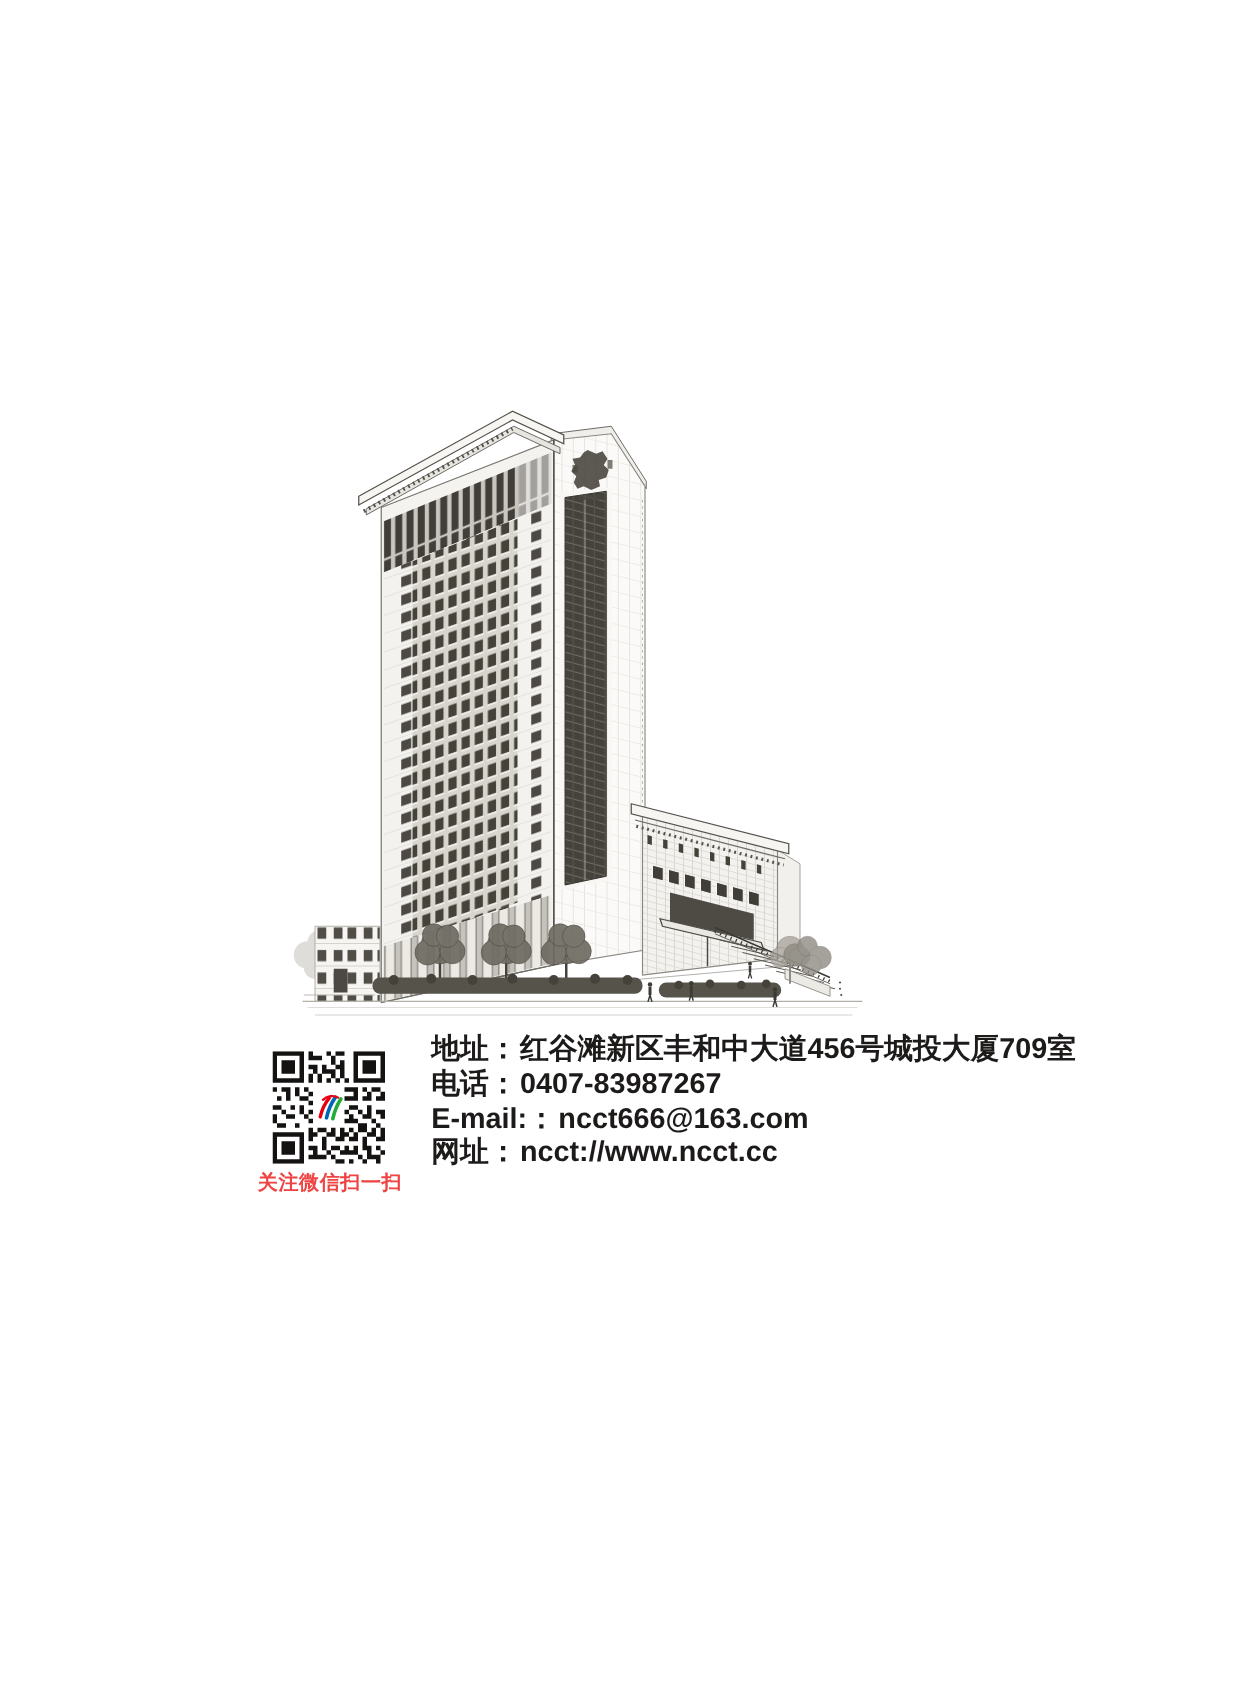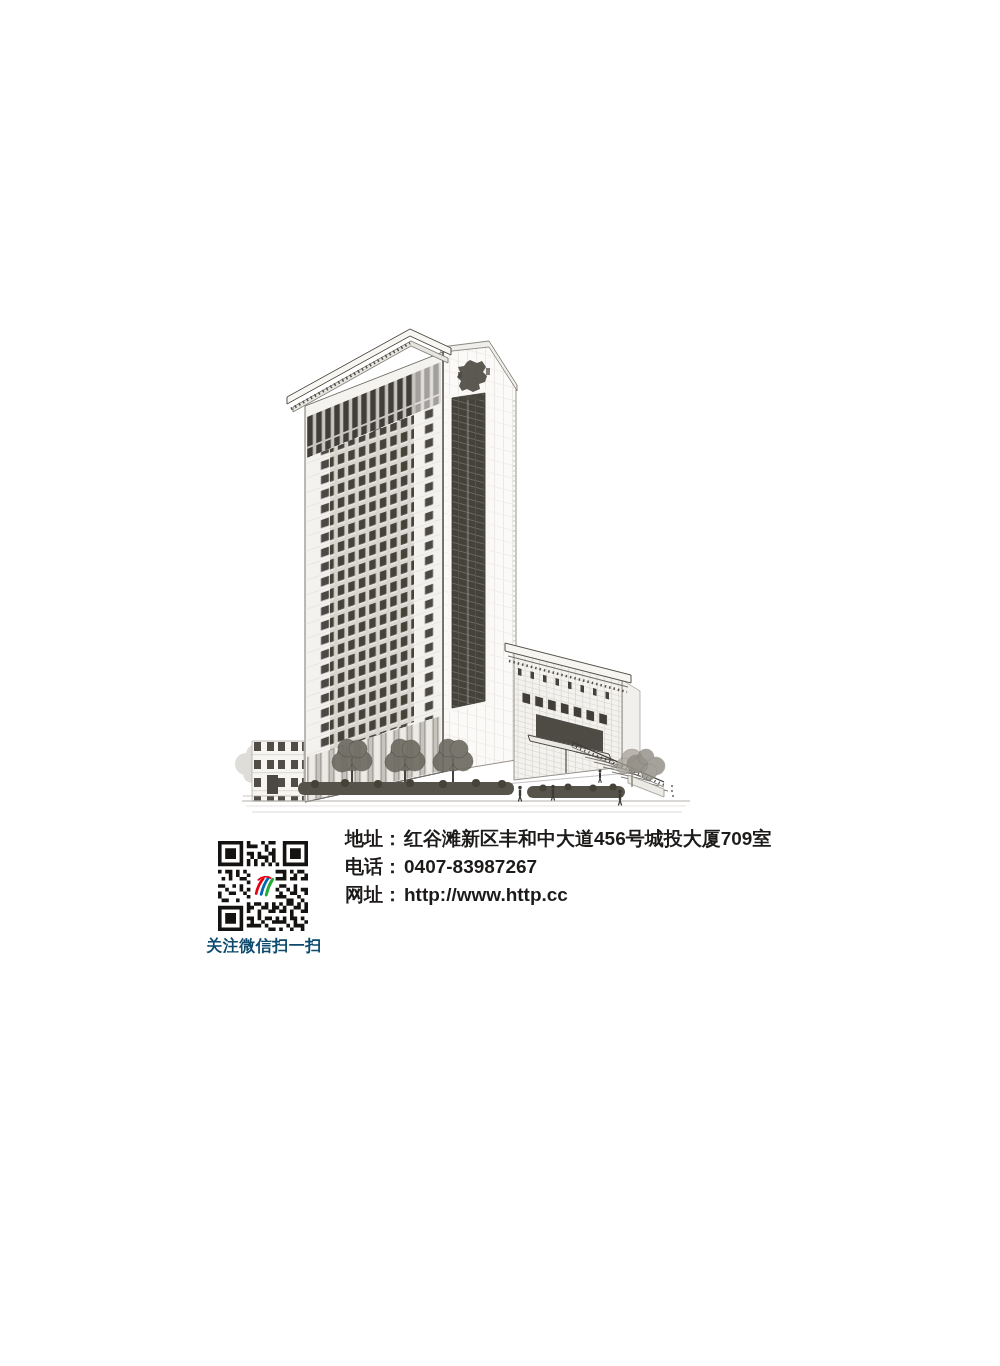--- a/index.html
+++ b/index.html
@@ -9,26 +9,26 @@
     font-family:"Liberation Sans","DejaVu Sans",sans-serif;
     overflow:hidden;
   }
   .page { position:absolute; inset:0; background:#ffffff; }
   .artwork { position:absolute; left:230px; top:300px; width:470px; height:525px; }
   .artwork svg { width:100%; height:100%; display:block; }
   .qr-block { position:absolute; left:218px; top:841px; width:90px; height:90px; }
   .qr-block svg { width:100%; height:100%; display:block; }
   .qr-caption {
     position:absolute; left:206px; top:936px; width:116px;
-    text-align:center; font-size:16px; font-weight:bold; color:#0c4a6e;
+    text-align:center; font-size:16px; font-weight:bold; color:#ef4444;
     letter-spacing:0.5px; white-space:nowrap;
   }
   .contact { position:absolute; left:345px; top:825px; color:#1d1b1a; }
   .contact .row {
-    height:27.8px; line-height:27.8px; font-size:19px; font-weight:bold;
+    height:27.8px; line-height:27.8px; font-size:23px; font-weight:bold;
     white-space:nowrap;
   }
   .contact .lbl { margin-right:2px; }
 </style>
 </head>
 <body>
 
 <div class="page">
 
   <div class="artwork">
@@ -274,17 +274,20 @@
   <div class="qr-caption">关注微信扫一扫</div>
 
   <div class="contact">
     <div class="row">
       <span class="lbl">地址：</span><span class="val">红谷滩新区丰和中大道456号城投大厦709室</span>
     </div>
     <div class="row">
       <span class="lbl">电话：</span><span class="val">0407-83987267</span>
     </div>
     <div class="row">
-      <span class="lbl">网址：</span><span class="val">http://www.http.cc</span>
+      <span class="lbl">E-mail:：</span><span class="val">ncct666@163.com</span>
+    </div>
+    <div class="row">
+      <span class="lbl">网址：</span><span class="val">ncct://www.ncct.cc</span>
     </div>
   </div>
 
 </div>
 
 </body></html>

